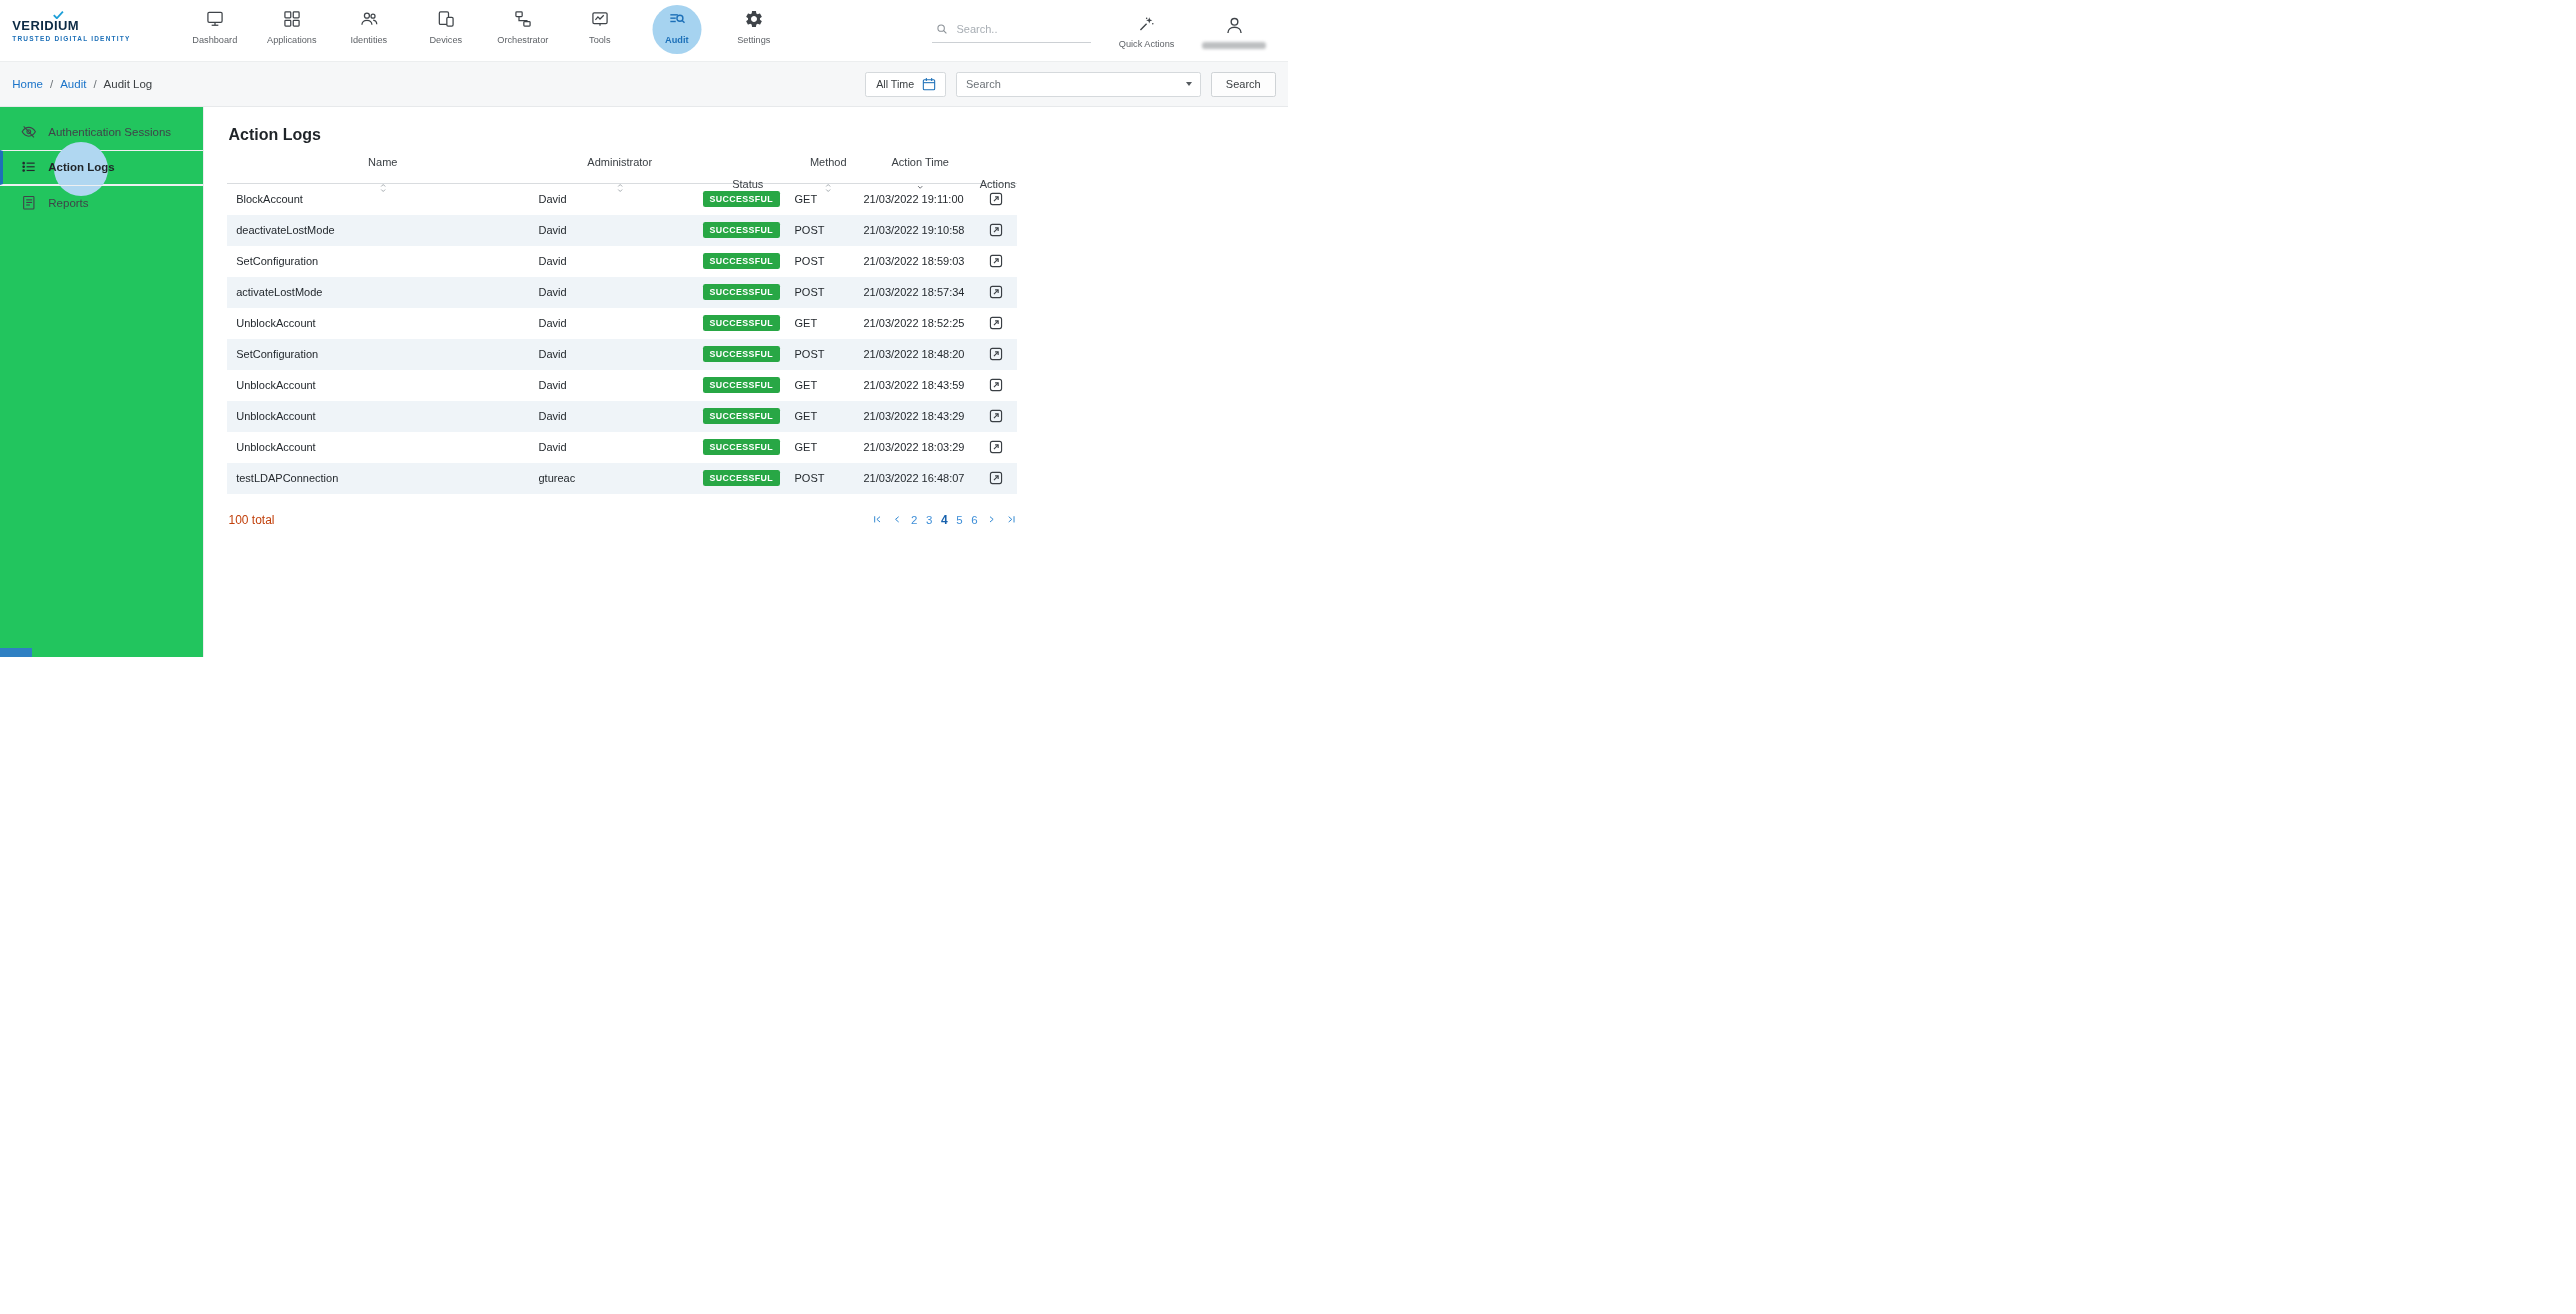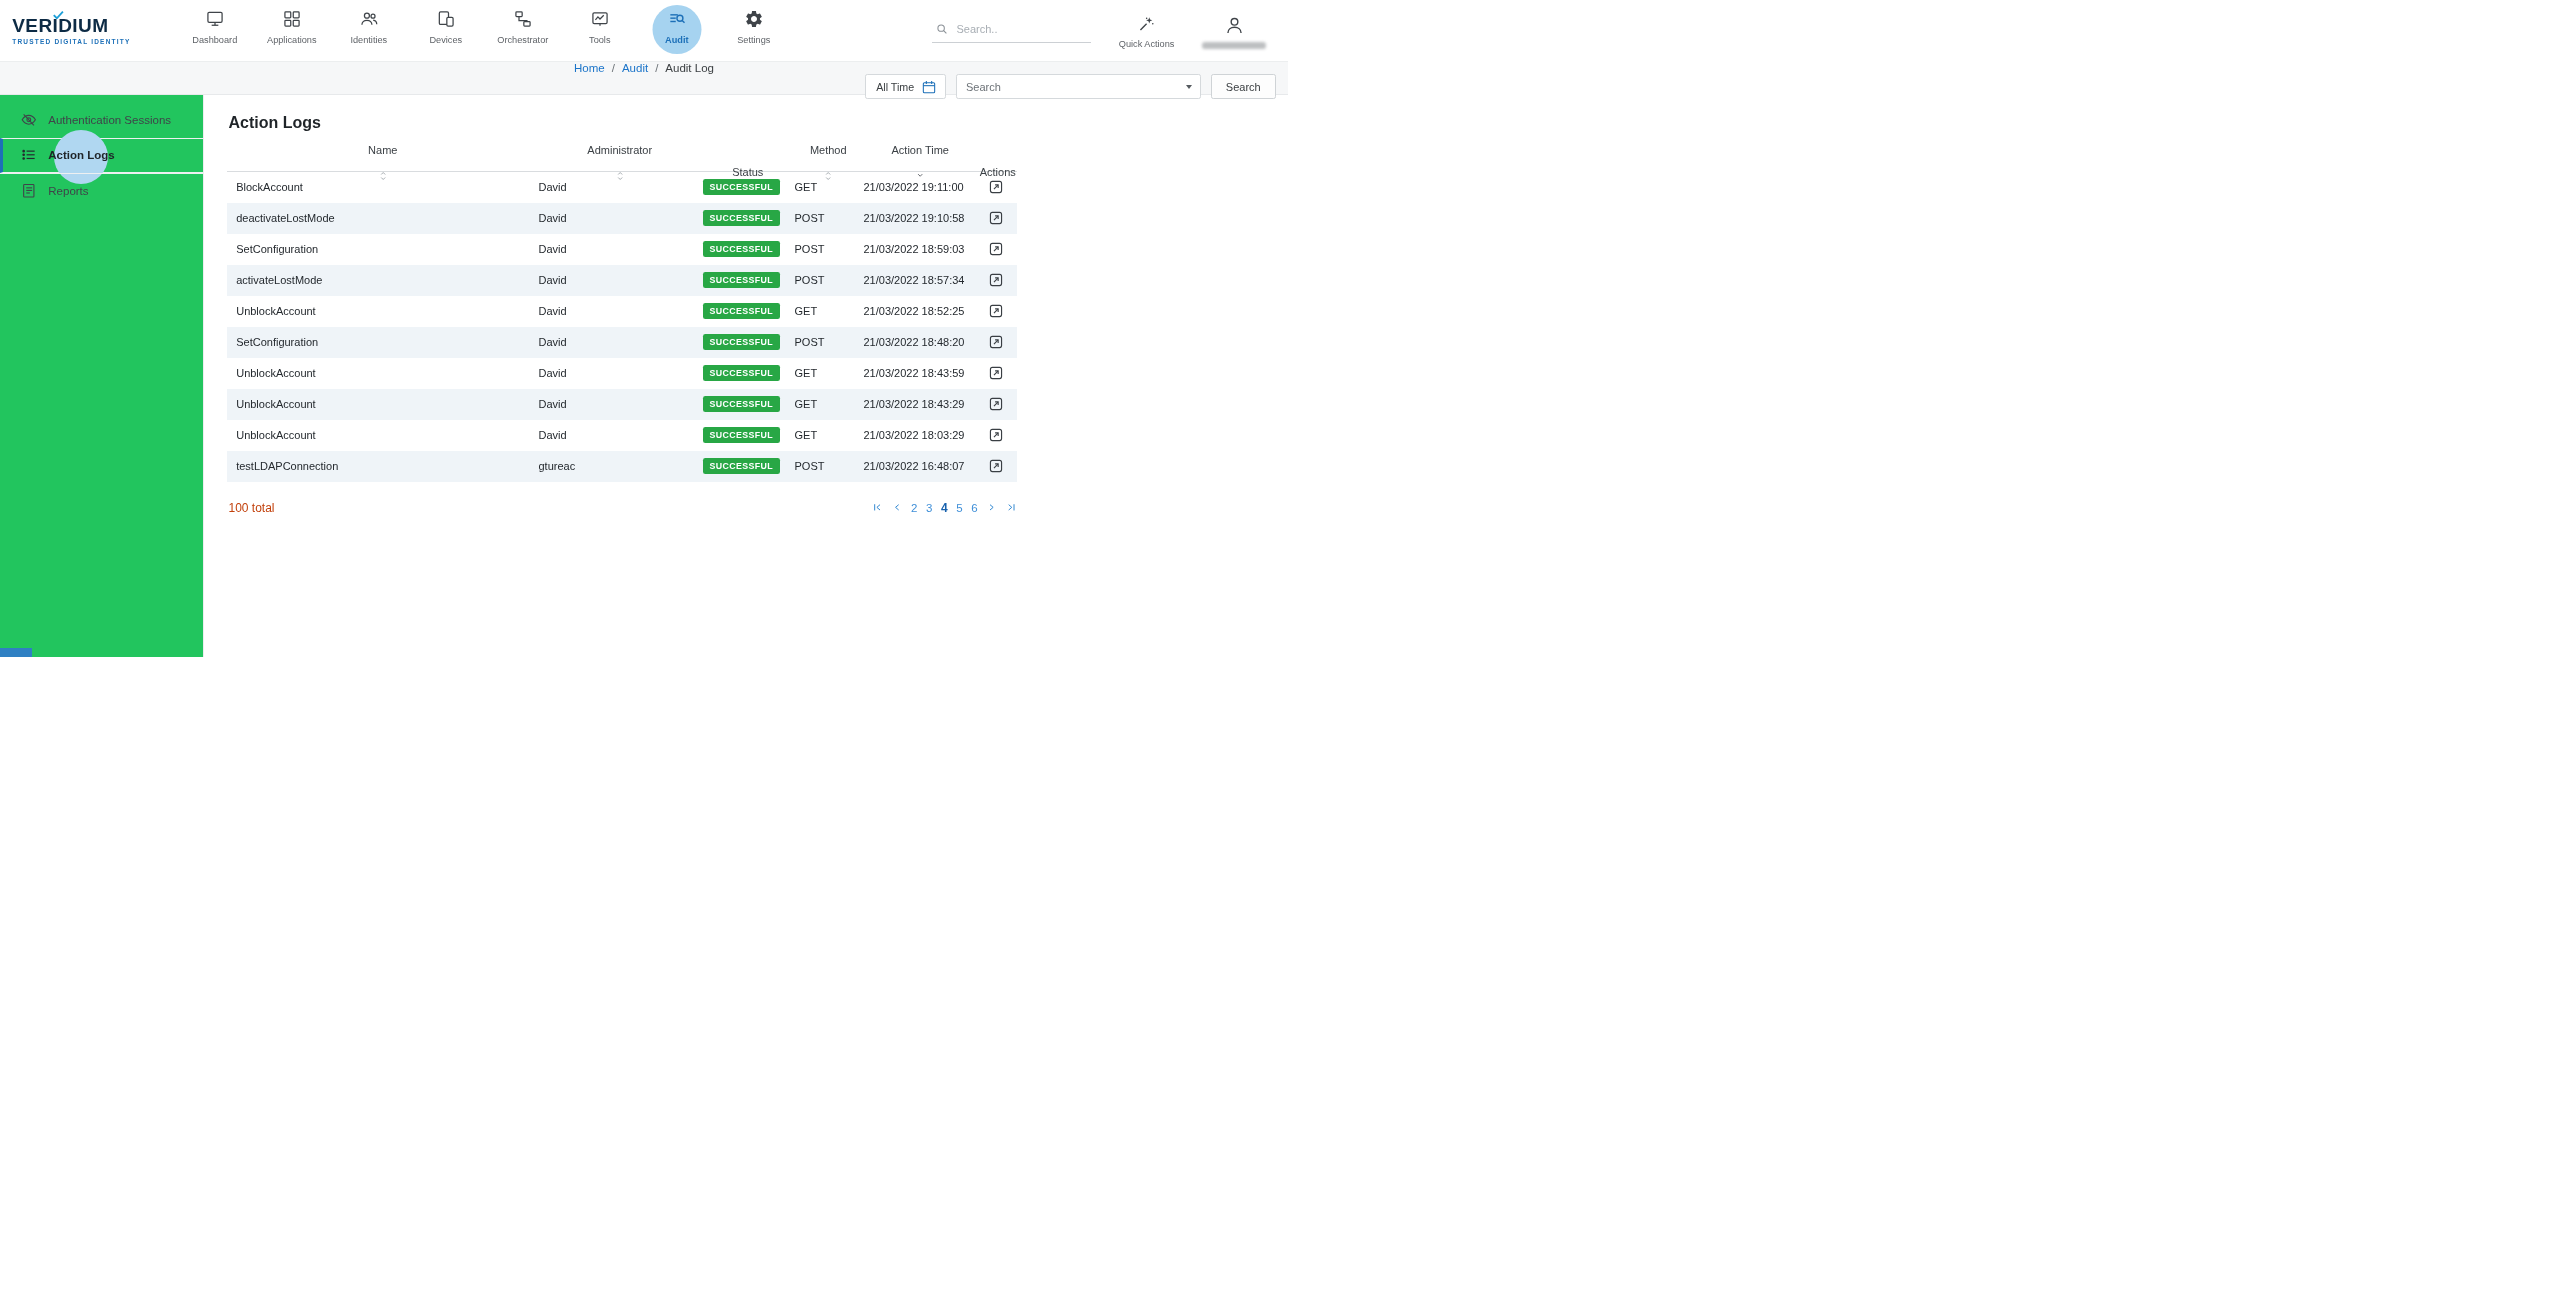--- a/index.html
+++ b/index.html
@@ -22,21 +22,21 @@
     padding: 0 17px 0 12.3px;
   }
   .logo {
     width: 130px;
     display: flex;
     flex-direction: column;
     justify-content: center;
     position: relative;
   }
   .logo-name {
-    font-size: 19px;
+    font-size: 13px;
     font-weight: 800;
     letter-spacing: 0.4px;
     color: #0d2b45;
     line-height: 1;
   }
   .logo-check {
     position: absolute;
     left: 41px;
     top: 10.7px;
   }
@@ -115,28 +115,27 @@
   .quick-label { font-size: 9.2px; color: #5f6368; white-space: nowrap; }
   .blurred-name {
     width: 64px; height: 7px;
     background: #bdbfc1;
     border-radius: 3.1px;
     filter: blur(1.5px);
   }
 
   
   .crumb-bar {
-    height: 34px;
+    height: 46px;
     background: #f6f7f8;
     border-top: 0.8px solid #eceeef;
     border-bottom: 0.8px solid #e7e9eb;
     display: flex;
     align-items: center;
     padding: 0 12.3px;
-    flex-direction: column;
   }
   .breadcrumb { display: flex; align-items: center; gap: 7px; font-size: 11.5px; }
   .breadcrumb .crumb-link { color: #1b74c9; cursor: pointer; }
   .breadcrumb .crumb-sep { color: #6b7176; }
   .breadcrumb .crumb-current { color: #3c4043; }
   .crumb-tools { margin-left: auto; display: flex; align-items: center; gap: 10px; }
   .time-btn {
     height: 25px;
     background: #ffffff;
     border: 0.8px solid #d5d9dc;

